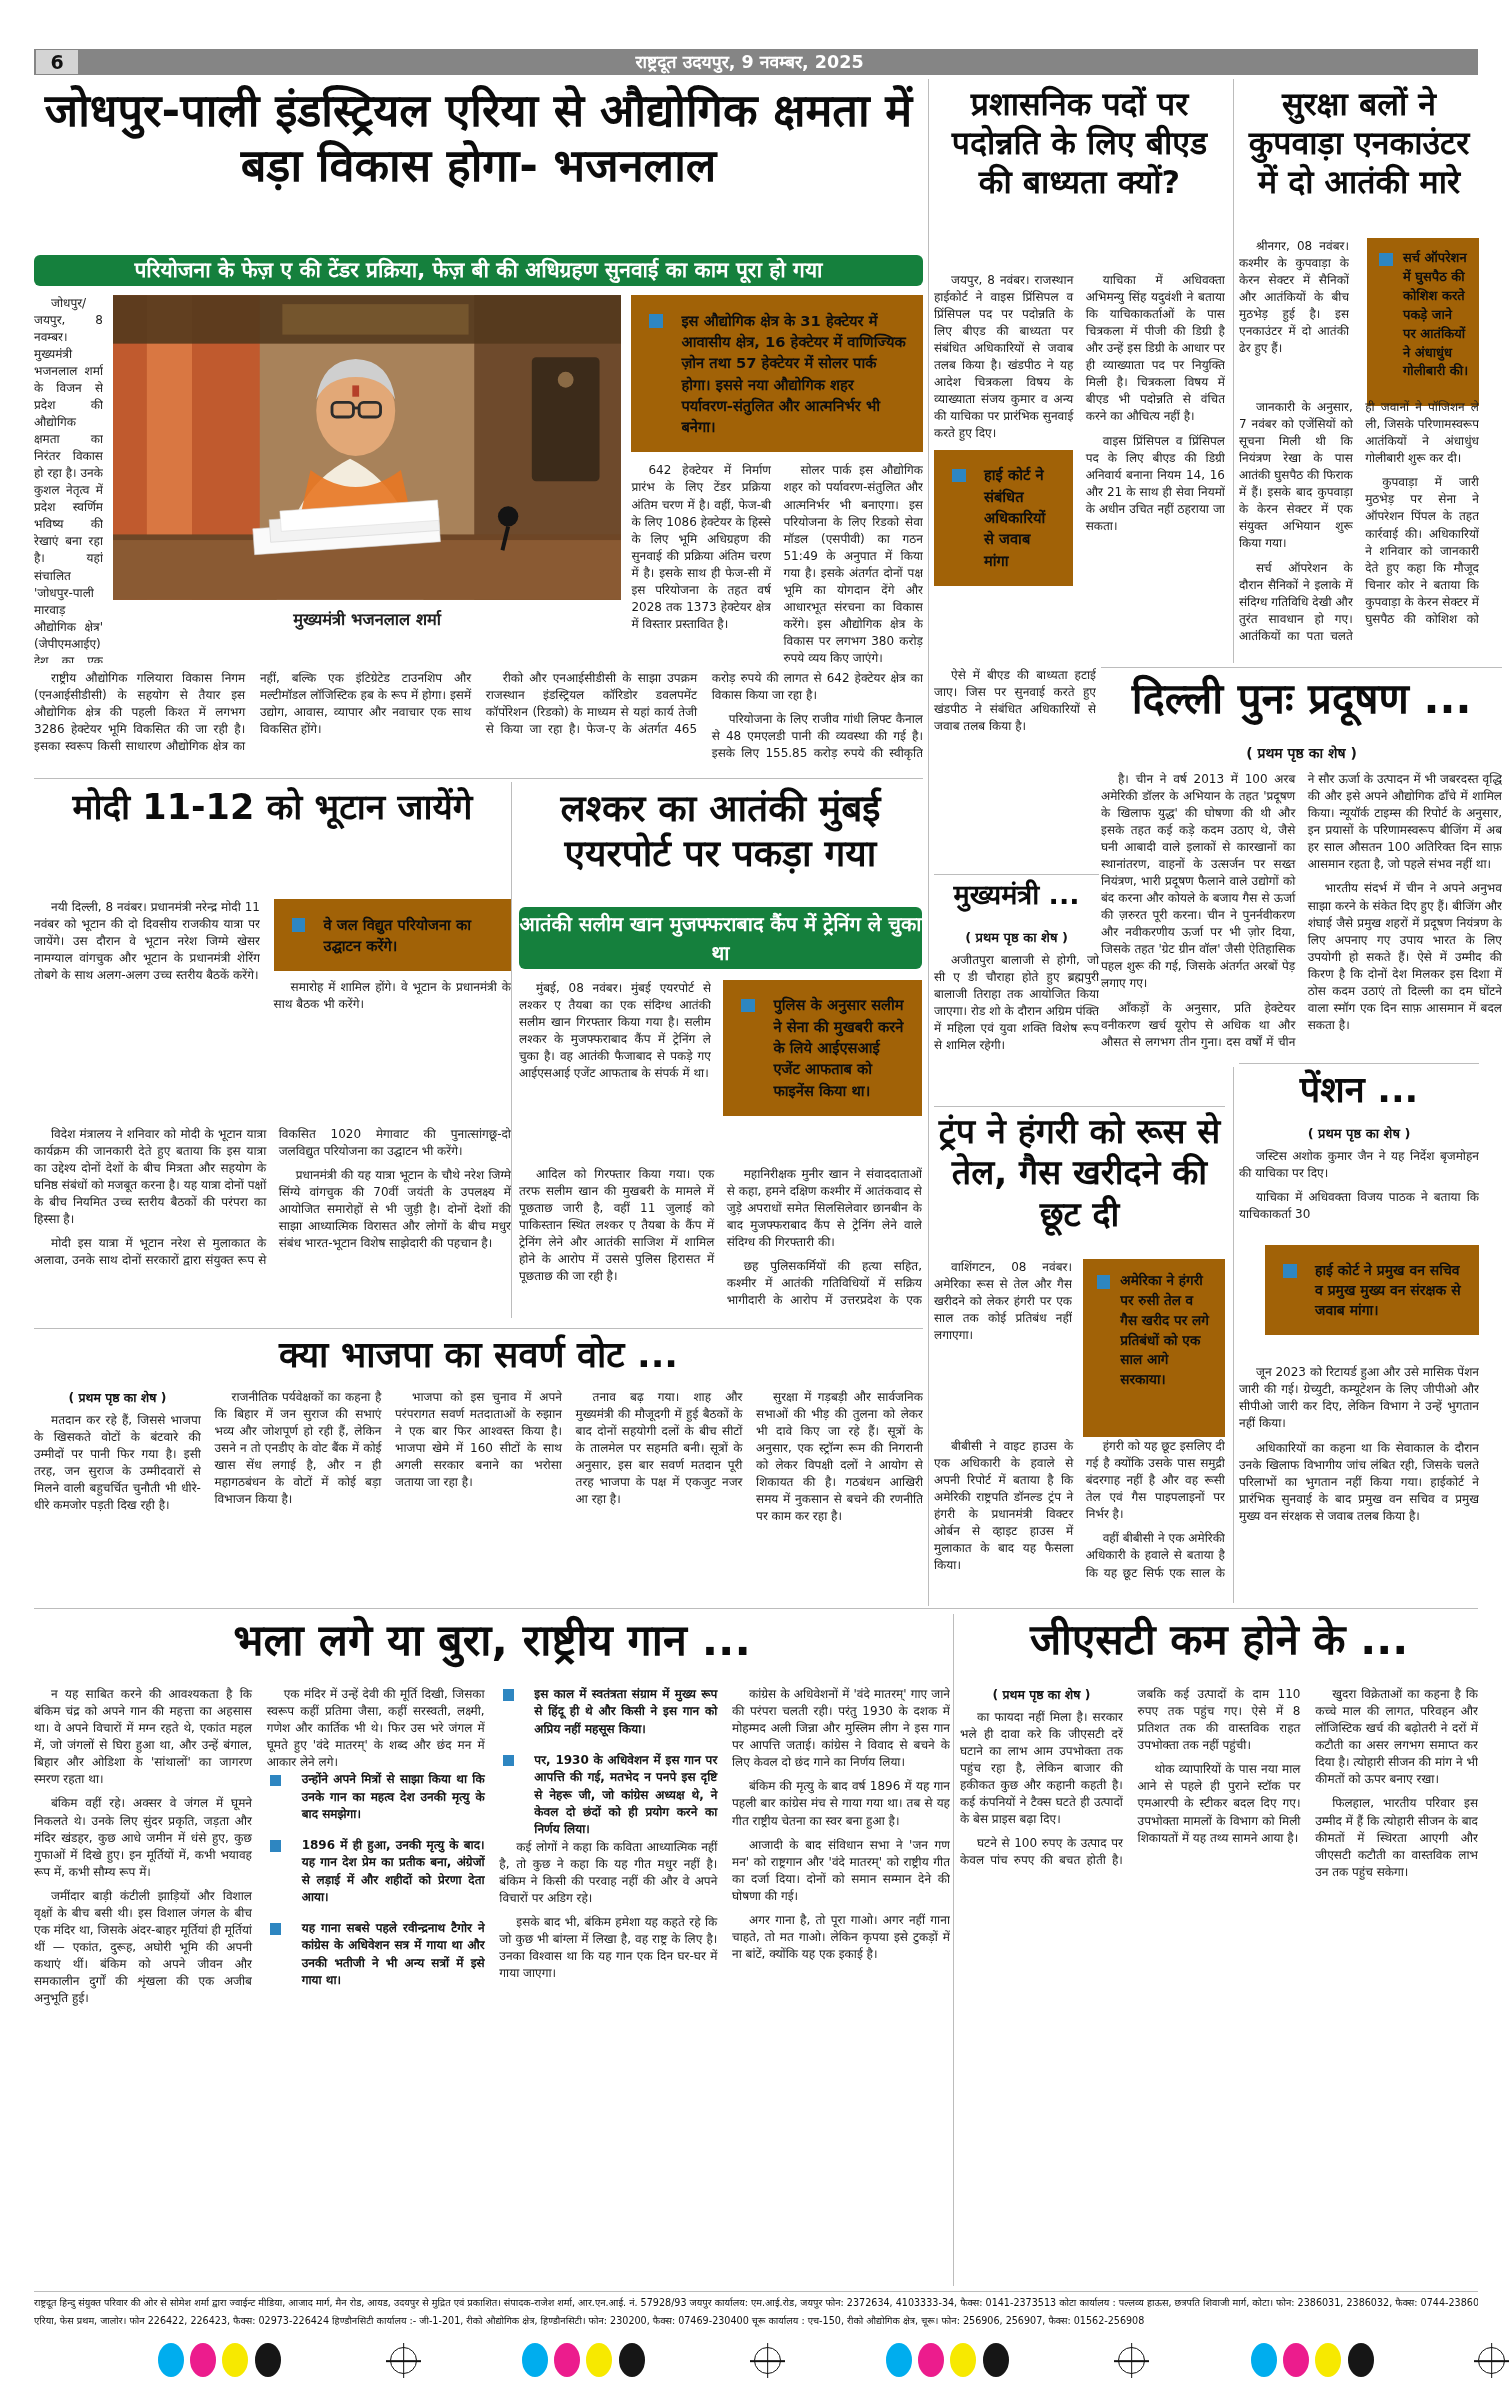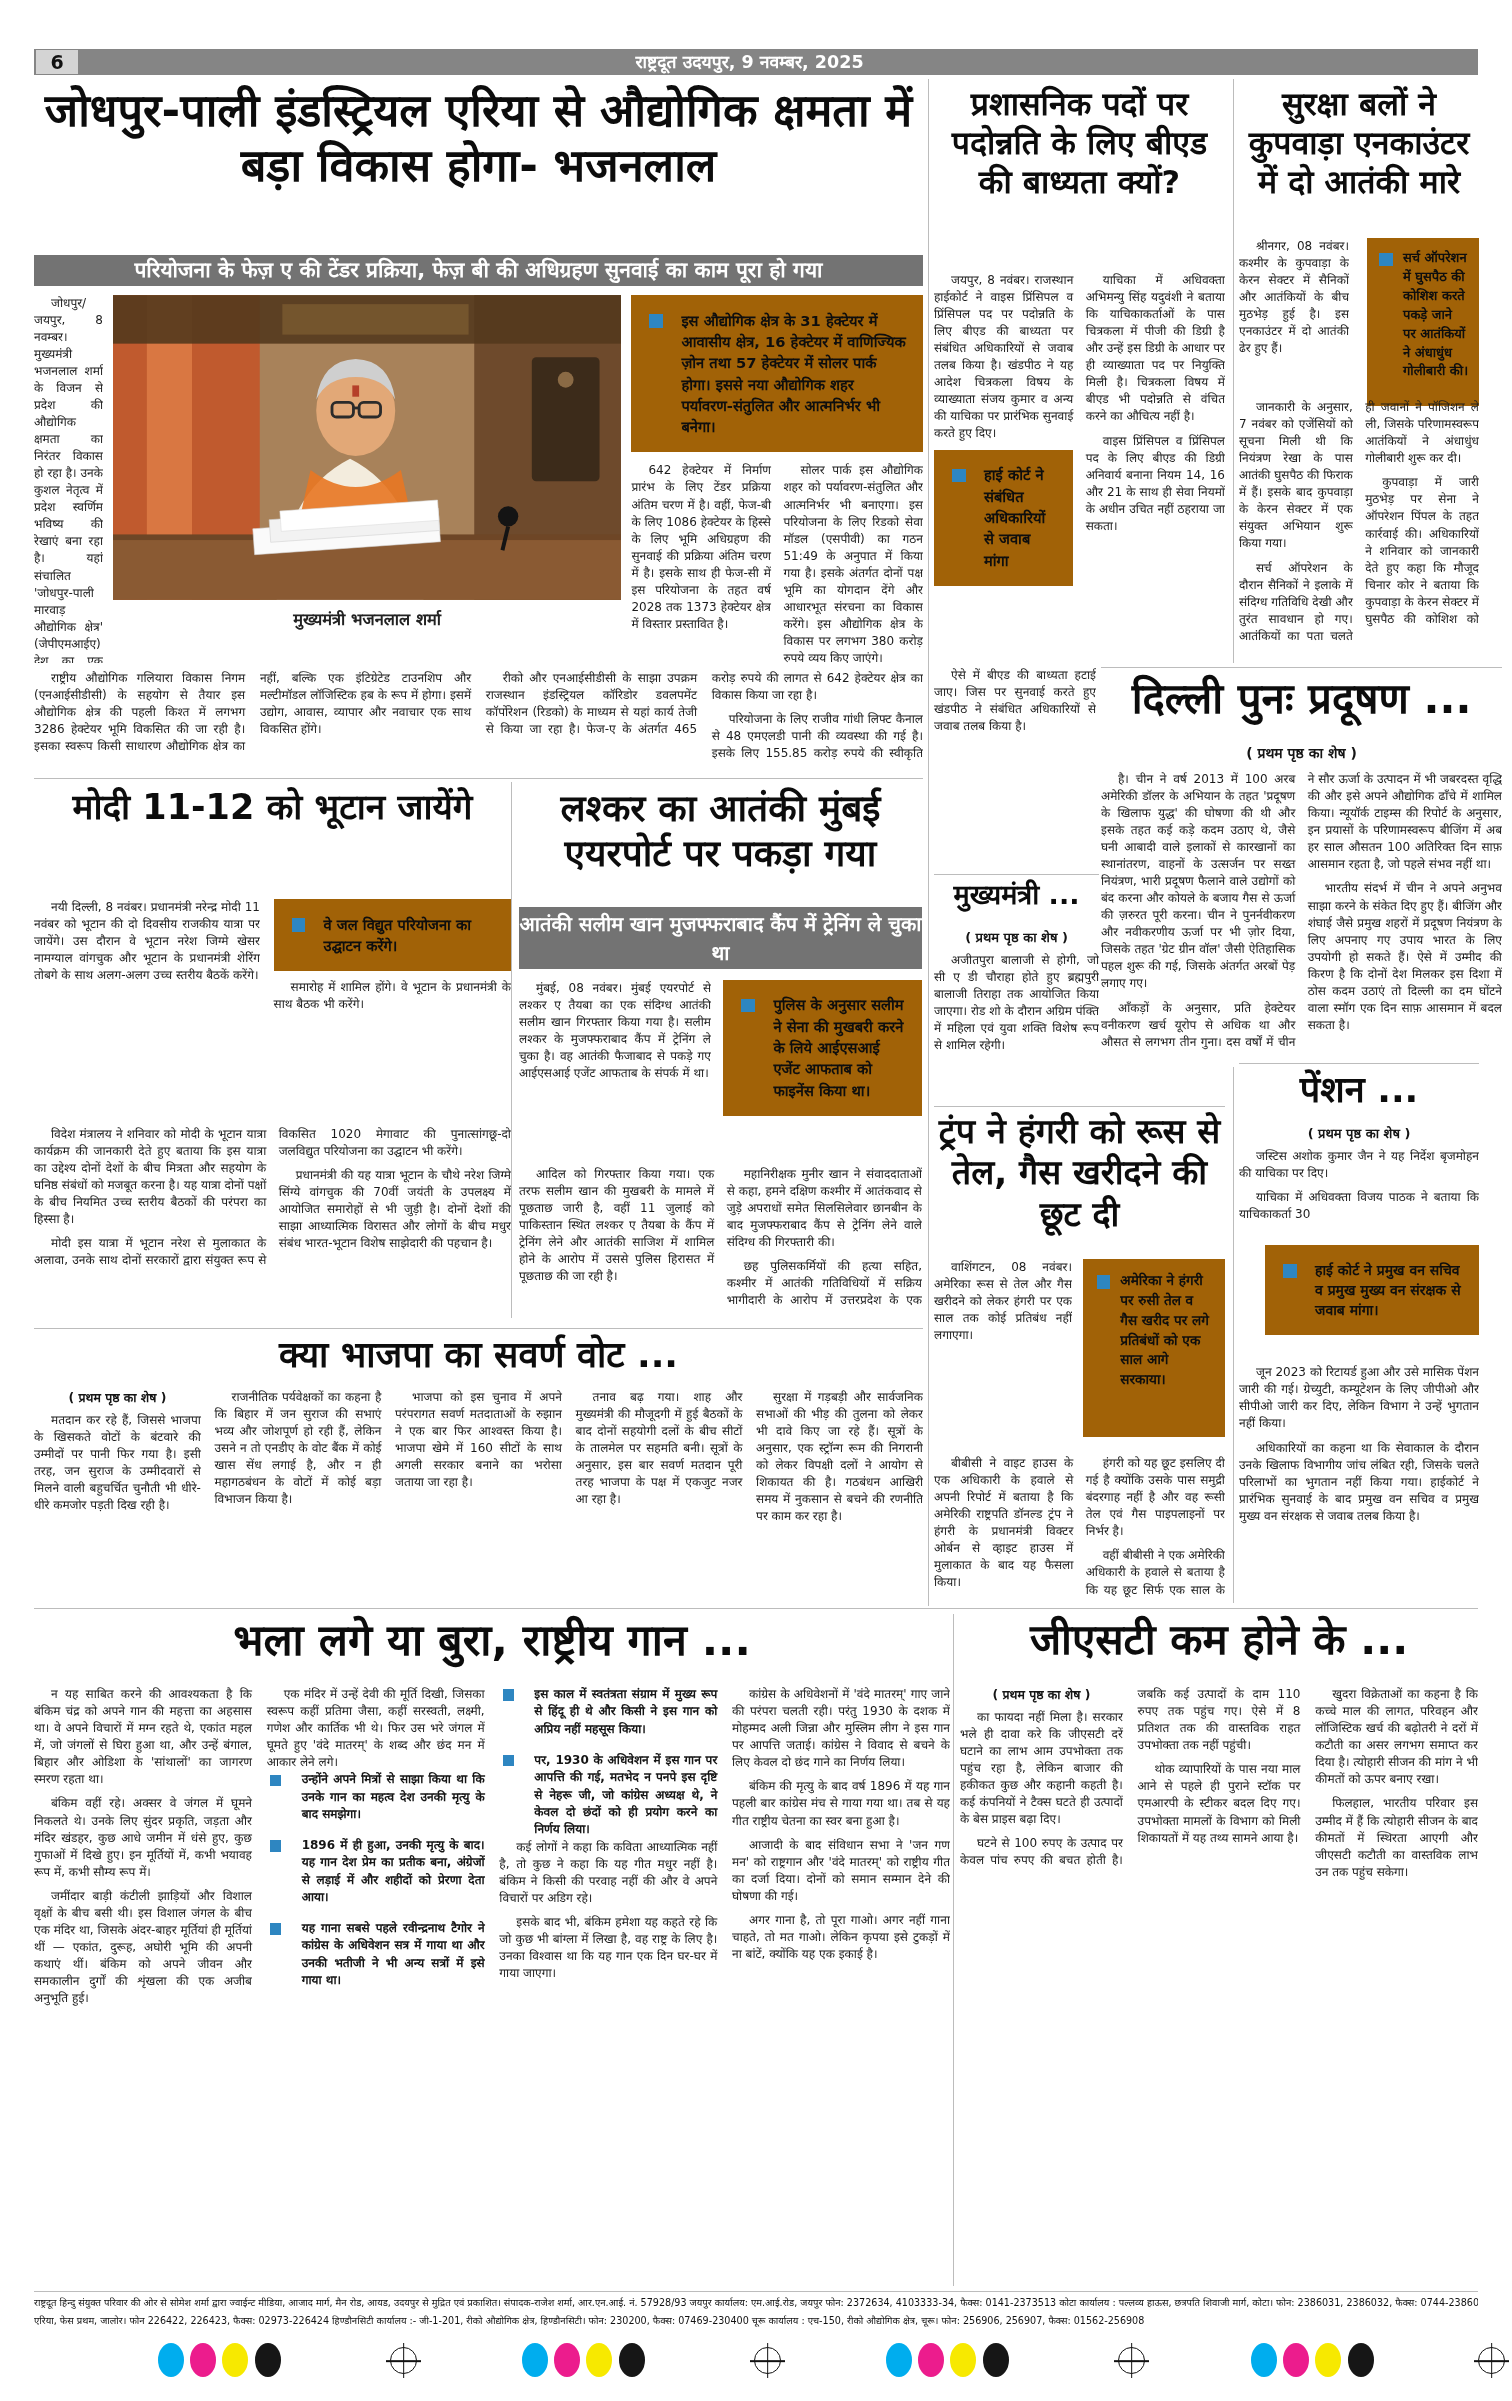--- a/index.html
+++ b/index.html
@@ -10,21 +10,21 @@
   .pagenum{left:36px;top:50px;width:42px;height:24px;background:#d4d4d4;color:#111;font-size:19px;font-weight:bold;text-align:center;line-height:24px;}
   .masthead{left:34px;top:49px;width:1431px;height:26px;color:#ffffff;font-size:17.5px;font-weight:bold;text-align:center;line-height:26px;padding-right:13.6px;}
   
   .hl{font-weight:bold;color:#0c0c0c;text-align:center;line-height:1.22;}
   .body-txt p{margin:0 0 7.3px 0;text-indent:17px;text-align:justify;font-size:12px;line-height:1.42;color:#1c1c1c;}
   .cols2{column-count:2;column-gap:12.4px;}
   .cols3{column-count:3;column-gap:14.7px;}
   .cols4{column-count:4;column-gap:14.7px;}
   .cols5{column-count:5;column-gap:13.6px;}
   .clip{overflow:hidden;}
-  .kicker{background:#737373;color:#fff;font-weight:bold;text-align:center;}
+  .kicker{background:#15803d;color:#fff;font-weight:bold;text-align:center;border-radius:6px;}
   .contlabel{font-weight:bold;text-align:center;font-size:14px;margin:0 0 5.6px 0;}
   
   .hbox{background:#a16207;position:relative;padding:14.7px 14.7px 14.7px 50px;font-weight:bold;font-size:14.7px;line-height:1.45;color:#0e0e0e;text-align:left;}
   .hbox .sq{position:absolute;left:18px;top:19px;width:13.6px;height:13.6px;background:#2e86c1;}
   
   .blt{position:relative;padding-left:35px;margin:0 0 13.6px 0;font-weight:bold;font-size:12px;line-height:1.45;text-align:justify;text-indent:0;break-inside:avoid;}
   .blt::before{content:"";position:absolute;left:3.4px;top:3.4px;width:11.3px;height:11.3px;background:#2e86c1;}
   
   .vline{position:absolute;width:1.1px;background:#bcbcbc;}
   .hline{position:absolute;height:1.1px;background:#bcbcbc;}
@@ -200,21 +200,21 @@
     <div class="hl" style="font-size:34px;height:148px;">ट्रंप ने हंगरी को रूस से तेल, गैस खरीदने की छूट दी</div>
     <div style="display:flex;gap:11.3px;height:178px;">
       <div class="body-txt clip" style="width:138px;">
           <p>वाशिंगटन, 08 नवंबर। अमेरिका रूस से तेल और गैस खरीदने को लेकर हंगरी पर एक साल तक कोई प्रतिबंध नहीं लगाएगा।</p>
         </div>
       <div class="hbox" style="flex:1;font-size:13.6px;padding:12.4px 11.3px 12.4px 37px;">
         <span class="sq" style="left:13.6px;top:16px;"></span>
         <span>अमेरिका ने हंगरी पर रुसी तेल व गैस खरीद पर लगे प्रतिबंधों को एक साल आगे सरकाया।</span>
       </div>
     </div>
-    <div class="body-txt cols2 clip" style="height:155px;margin-top:18px;">
+    <div class="body-txt cols2 clip" style="height:155px;margin-top:1px;">
         <p>बीबीसी ने वाइट हाउस के एक अधिकारी के हवाले से अपनी रिपोर्ट में बताया है कि अमेरिकी राष्ट्रपति डॉनल्ड ट्रंप ने हंगरी के प्रधानमंत्री विक्टर ओर्बन से व्हाइट हाउस में मुलाकात के बाद यह फैसला किया।</p>
         <p>हंगरी को यह छूट इसलिए दी गई है क्योंकि उसके पास समुद्री बंदरगाह नहीं है और वह रूसी तेल एवं गैस पाइपलाइनों पर निर्भर है।</p>
         <p>वहीं बीबीसी ने एक अमेरिकी अधिकारी के हवाले से बताया है कि यह छूट सिर्फ एक साल के लिए है। ओर्बन ने कहा था कि ये प्रतिबंध उनके देश की अर्थव्यवस्था को बर्बाद कर देंगे।</p>
       </div>
   </div>
 
   <div class="abs clip" style="left:1239px;top:1068px;width:240px;height:535px;">
     <div class="hl" style="font-size:36px;height:56px;">पेंशन ...</div>
     <div class="contlabel" style="font-size:13px;">( प्रथम पृष्ठ का शेष )</div>
     <div class="body-txt clip" style="height:93px;">

